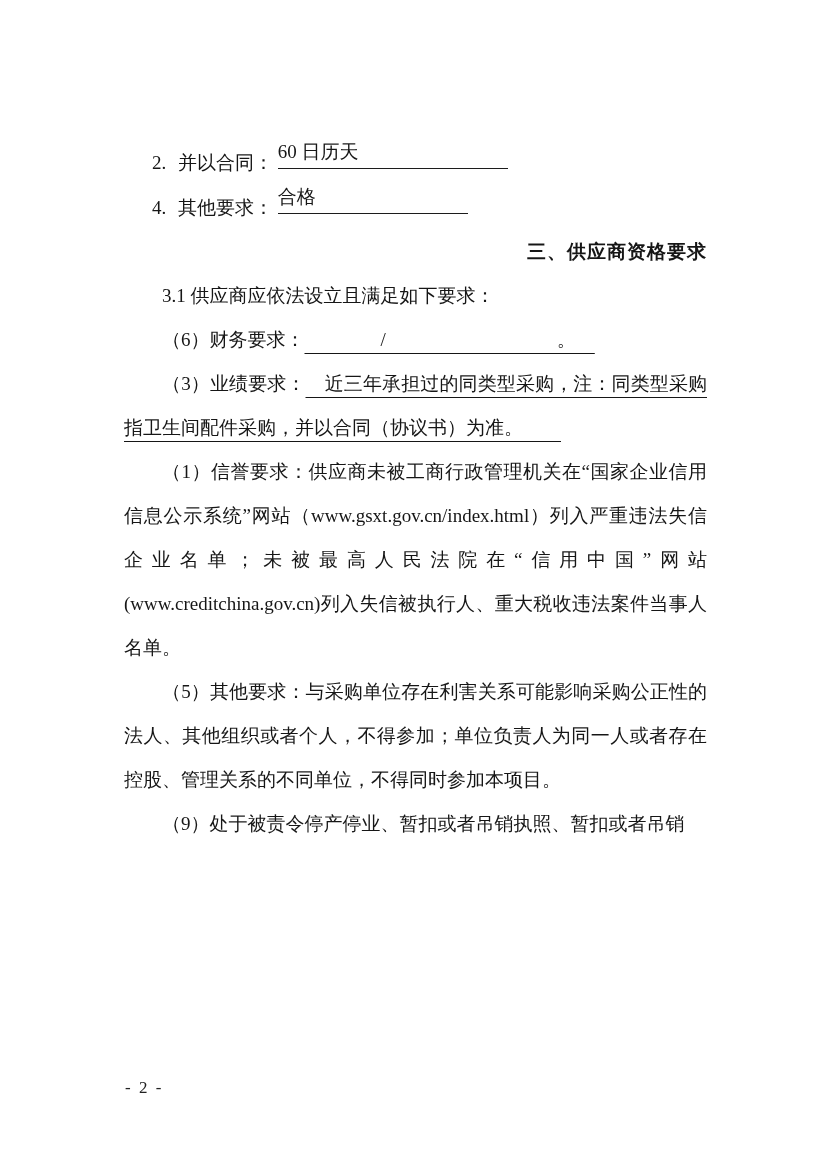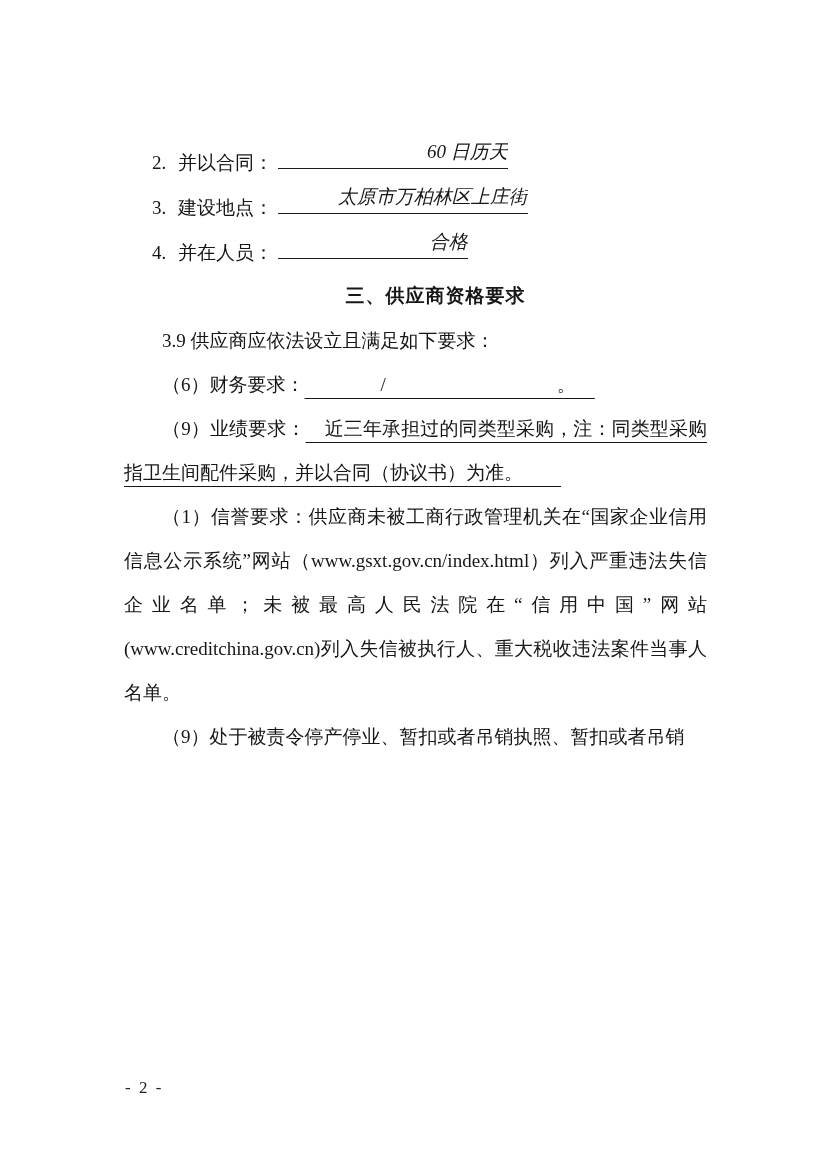--- a/index.html
+++ b/index.html
@@ -19,35 +19,34 @@
     text-align:justify;
   }
   .row{
     margin-left:28px;
     white-space:nowrap;
     text-align:left;
   }
   .row .num{display:inline-block;min-width:26px;}
   .blank{
     display:inline-block;
-    text-align:right;
+    text-align:left;
     border-bottom:1px solid #1c1c1c;
     line-height:24px;
     padding-bottom:4px;
     vertical-align:baseline;
     white-space:nowrap;
     overflow:hidden;
-    font-style:italic;
   }
   .heading{
-    font-family:Liberation Mono, monospace;
+    font-family:Liberation Sans, sans-serif;
     font-weight:700;
     text-indent:40px;
     letter-spacing:1px;
-    text-align:center;
+    text-align:right;
   }
   .para{text-indent:38px;}
   .ul{
     text-decoration:underline;
     text-decoration-thickness:1px;
     text-underline-offset:7px;
   }
   .pagenum{
     position:absolute;
     left:125px;top:1078px;
@@ -60,41 +59,38 @@
 <body>
 
 <div class="page">
   <div class="content">
 
     <div class="row">
       <span class="num">2.</span><span>并以合同：</span>
       <span class="blank" style="width:230px;"><span>60 日历天</span></span>
     </div>
 
-    <div class="row">
-      <span class="num">3.</span><span>建设地点：</span>
-      <span class="blank" style="width:250px;"><span>太原市万柏林区上庄街</span></span>
-    </div>
 
     <div class="row">
-      <span class="num">4.</span><span>并在人员：</span>
+      <span class="num">4.</span><span>其他要求：</span>
       <span class="blank" style="width:190px;"><span>合格</span></span>
     </div>
 
     <div class="heading">三、供应商资格要求</div>
 
-    <div class="para">3.9 供应商应依法设立且满足如下要求：</div>
+    <div class="para">3.1 供应商应依法设立且满足如下要求：</div>
 
 
     <div class="para"><span>（6）财务要求：</span><span class="ul">　　　　/　　　　　　　　　。　</span></div>
 
-    <div class="para"><span>（9）业绩要求：</span><span class="ul">　近三年承担过的同类型采购，注：同类型采购指卫生间配件采购，并以合同（协议书）为准。　　</span></div>
+    <div class="para"><span>（3）业绩要求：</span><span class="ul">　近三年承担过的同类型采购，注：同类型采购指卫生间配件采购，并以合同（协议书）为准。　　</span></div>
 
     <div class="para"><span>（1）信誉要求：</span><span>供应商未被工商行政管理机关在“国家企业信用信息公示系统”网站（www.gsxt.gov.cn/index.html）列入严重违法失信企业名单；未被最高人民法院在“信用中国”网站(www.creditchina.gov.cn)列入失信被执行人、重大税收违法案件当事人名单。</span></div>
 
+    <div class="para"><span>（5）其他要求：</span><span>与采购单位存在利害关系可能影响采购公正性的法人、其他组织或者个人，不得参加；单位负责人为同一人或者存在控股、管理关系的不同单位，不得同时参加本项目。</span></div>
 
 
     <div class="para">（9）处于被责令停产停业、暂扣或者吊销执照、暂扣或者吊销</div>
 
   </div>
 
   <div class="pagenum">- 2 -</div>
 </div>
 
 </body></html>

